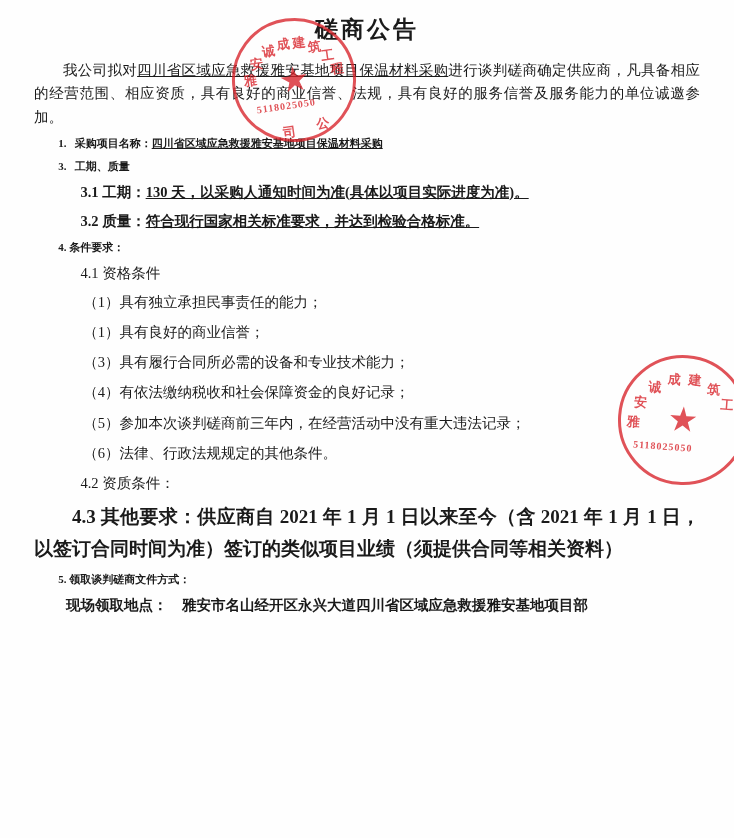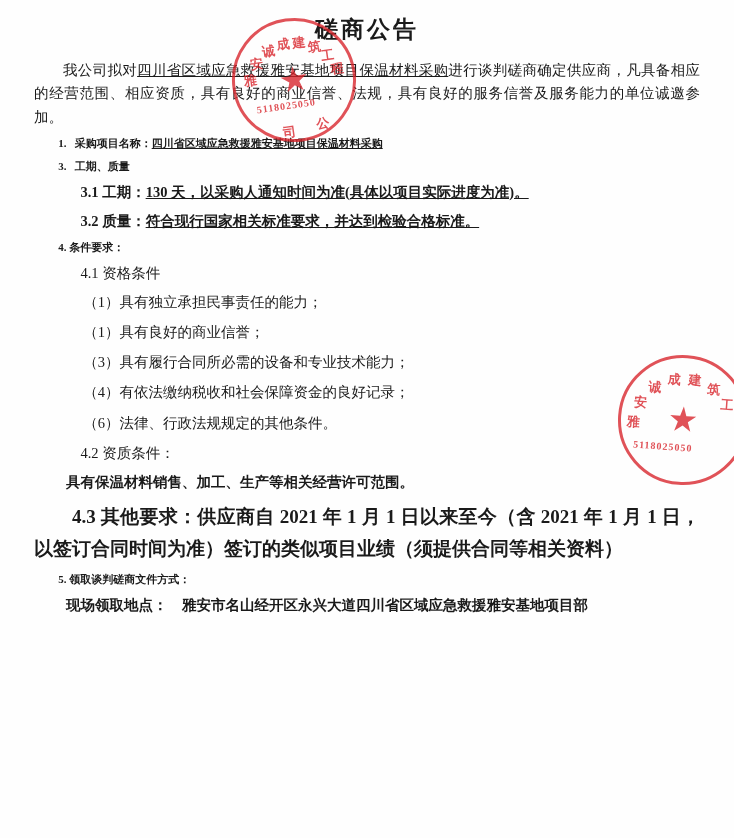--- a/index.html
+++ b/index.html
@@ -199,24 +199,24 @@
     </div>
 
     <div class="ol-num">4. 条件要求：</div>
 
     <div class="sub-plain">4.1 资格条件</div>
 
     <div class="item-paren">（1）具有独立承担民事责任的能力；</div>
     <div class="item-paren">（1）具有良好的商业信誉；</div>
     <div class="item-paren">（3）具有履行合同所必需的设备和专业技术能力；</div>
     <div class="item-paren">（4）有依法缴纳税收和社会保障资金的良好记录；</div>
+    <div class="item-paren">（5）参加本次谈判磋商前三年内，在经营活动中没有重大违法记录；</div>
     <div class="item-paren">（6）法律、行政法规规定的其他条件。</div>
 
     <div class="sub-plain">4.2 资质条件：</div>
-    <div class="blk">具有保温材料销售、加工、生产等相关经营许可范围。</div>
 
     <div class="flow">4.3 其他要求：供应商自 2021 年 1 月 1 日以来至今（含 2021 年 1 月 1 日，以签订合同时间为准）签订的类似项目业绩（须提供合同等相关资料）</div>
 
 
     <div class="ol-num">5. 领取谈判磋商文件方式：</div>
 
     <div class="blk">
       <span>现场领取地点：</span>&nbsp;&nbsp;&nbsp;&nbsp;<span>雅安市名山经开区永兴大道四川省区域应急救援雅安基地项目部</span>
     </div>
 

